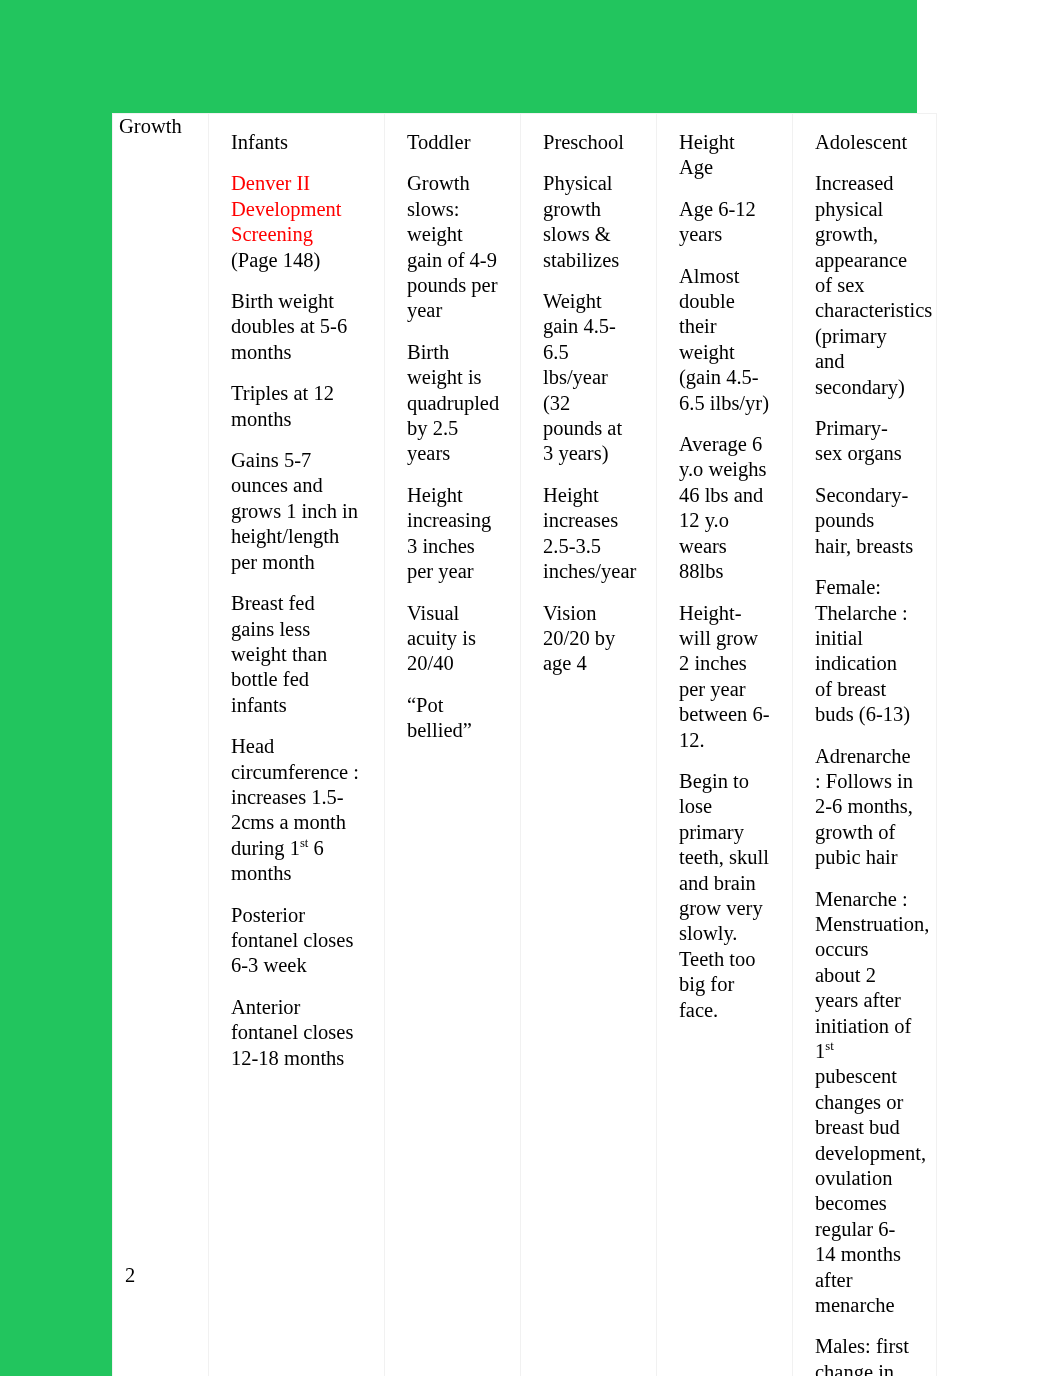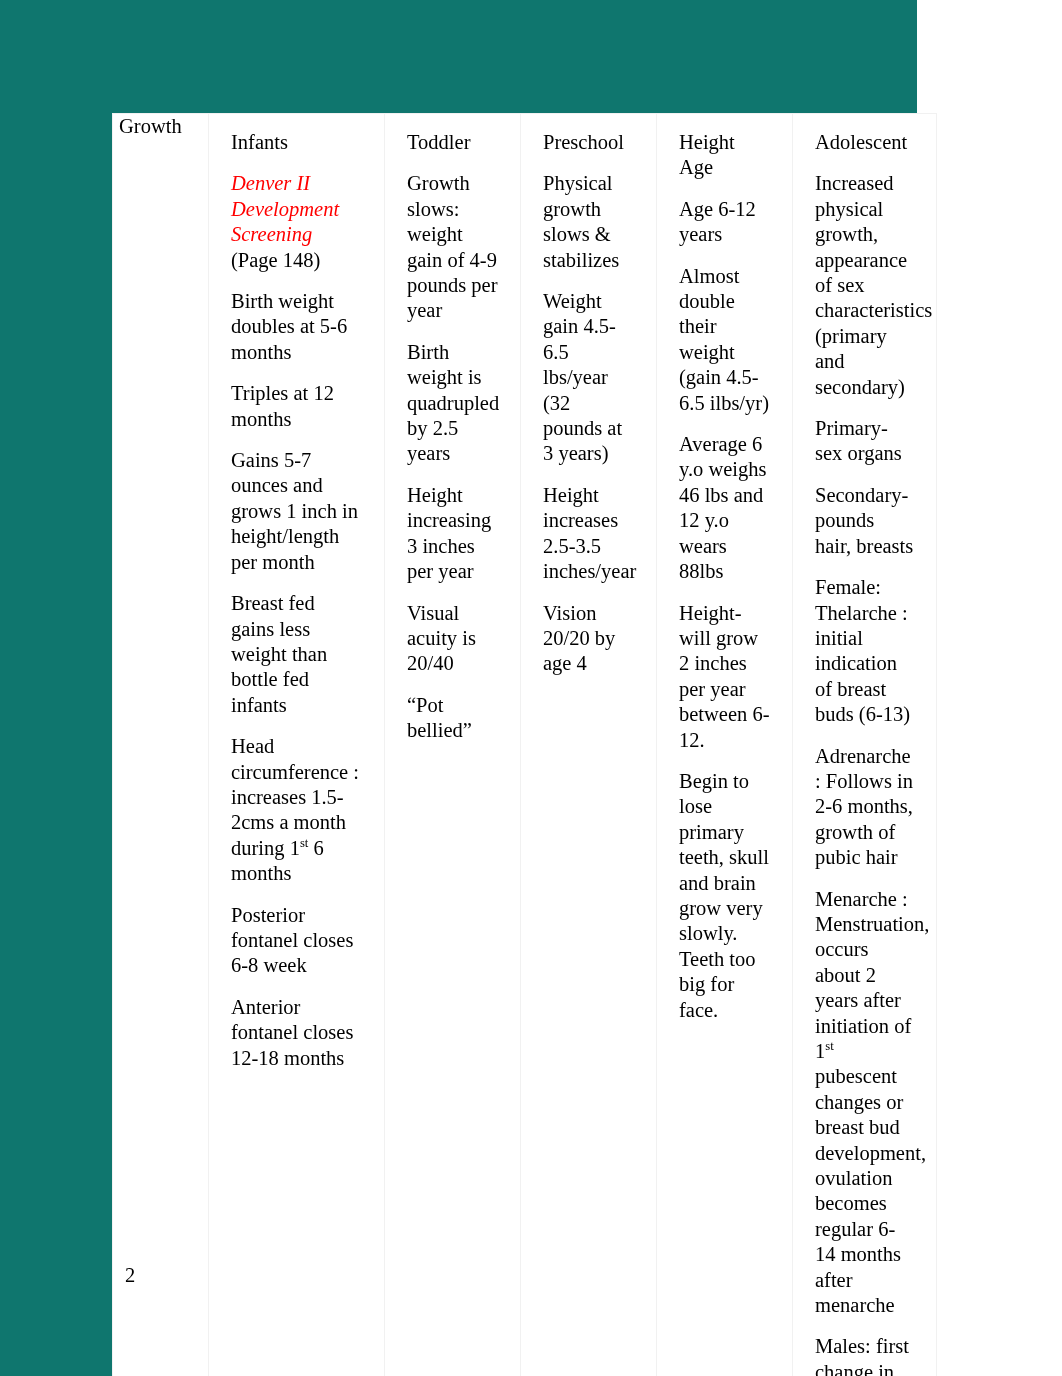--- a/index.html
+++ b/index.html
@@ -15,21 +15,21 @@
     color: #000000;
     overflow: hidden;
   }
 
   .page {
     position: absolute;
     left: 0;
     top: 0;
     width: 917px;
     height: 1376px;
-    background: #0f766e;
+    background: #22c55e;
   }
 
   .table-wrap {
     position: absolute;
     left: 112px;
     top: 113px;
     width: 824px;
   }
 
   table.dev-table {
@@ -68,21 +68,20 @@
     padding-top: 13px;
   }
 
   .col-head {
     display: block;
     margin-bottom: 0;
   }
 
   .red-term {
     color: #ff0000;
-    font-style: italic;
   }
 
   .lines p {
     margin: 16px;
     padding: 0;
   }
 
   sup {
     font-size: 0.62em;
     vertical-align: super;
@@ -122,21 +121,21 @@
           </td>
 
           <td class="header-line lines">
             <p class="col-head">Infants</p>
             <p><span class="red-term">Denver II Development Screening</span><span> (Page 148)</span></p>
             <p>Birth weight doubles at 5-6 months</p>
             <p>Triples at 12 months</p>
             <p>Gains 5-7 ounces and grows 1 inch in height/length per month</p>
             <p>Breast fed gains less weight than bottle fed infants</p>
             <p><span>Head circumference : increases 1.5-2cms a month during 1</span><sup>st</sup><span> 6 months</span></p>
-            <p>Posterior fontanel  closes 6-8 week</p>
+            <p>Posterior fontanel  closes 6-3 week</p>
             <p>Anterior fontanel closes 12-18 months</p>
           </td>
 
           <td class="header-line lines">
             <p class="col-head">Toddler</p>
             <p>Growth slows: weight gain of 4-9 pounds per year</p>
             <p>Birth weight is quadrupled by 2.5 years</p>
             <p>Height increasing 3 inches per year</p>
             <p>Visual acuity is 20/40</p>
             <p>“Pot bellied”</p>

